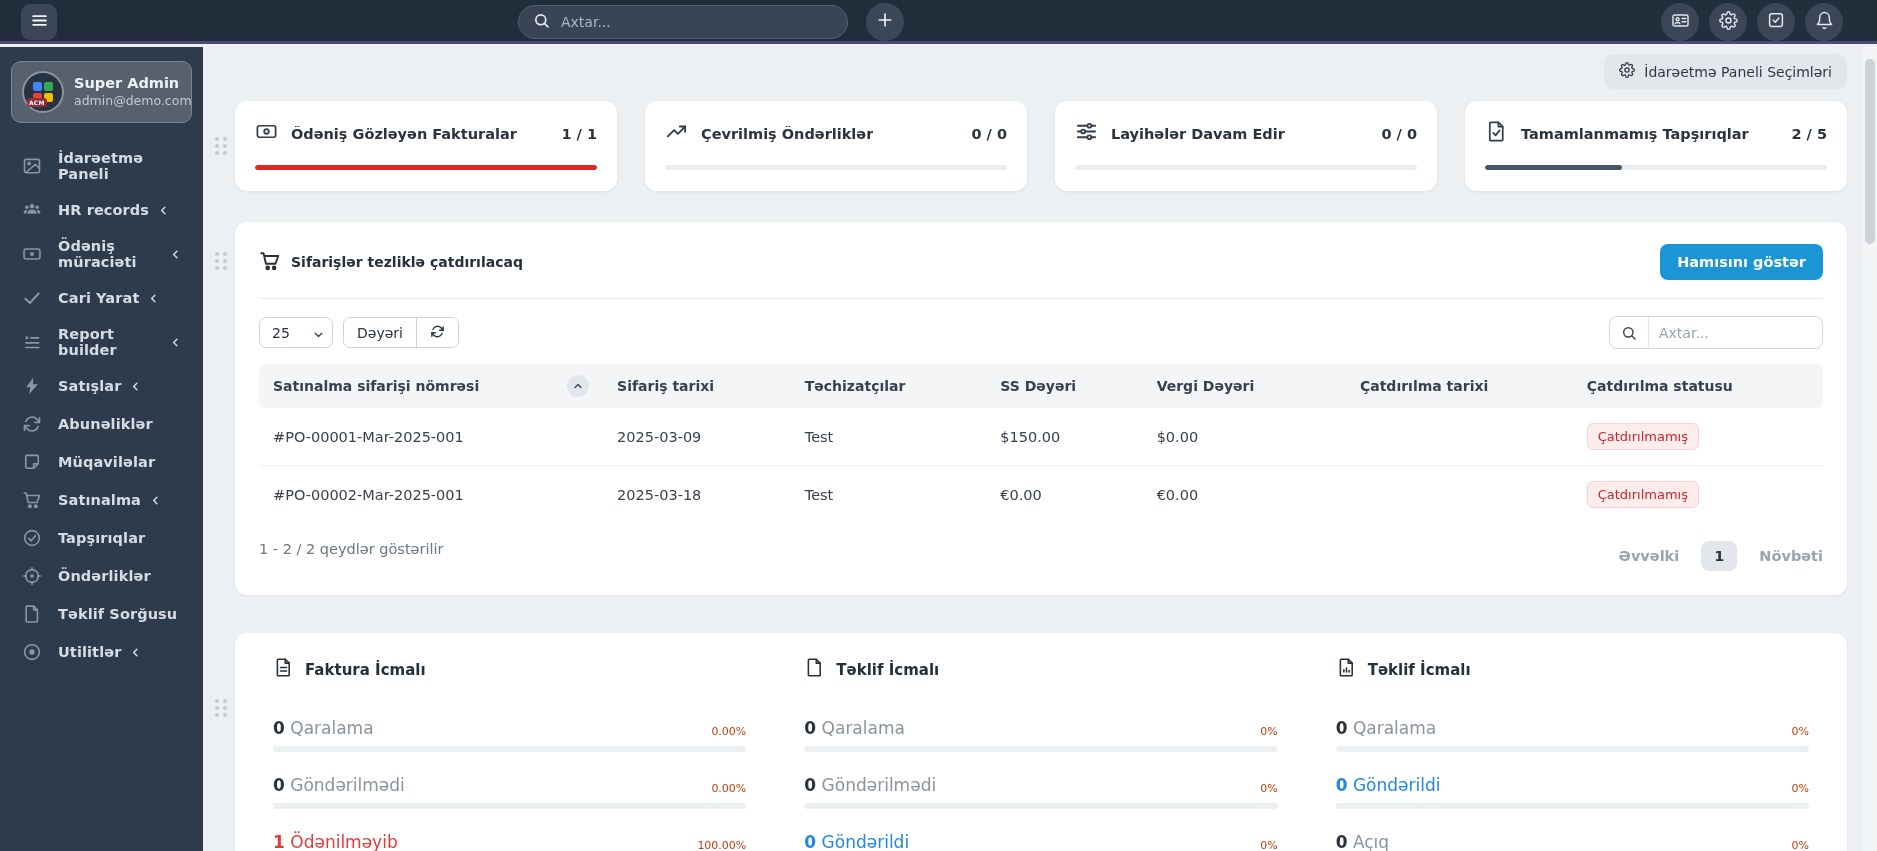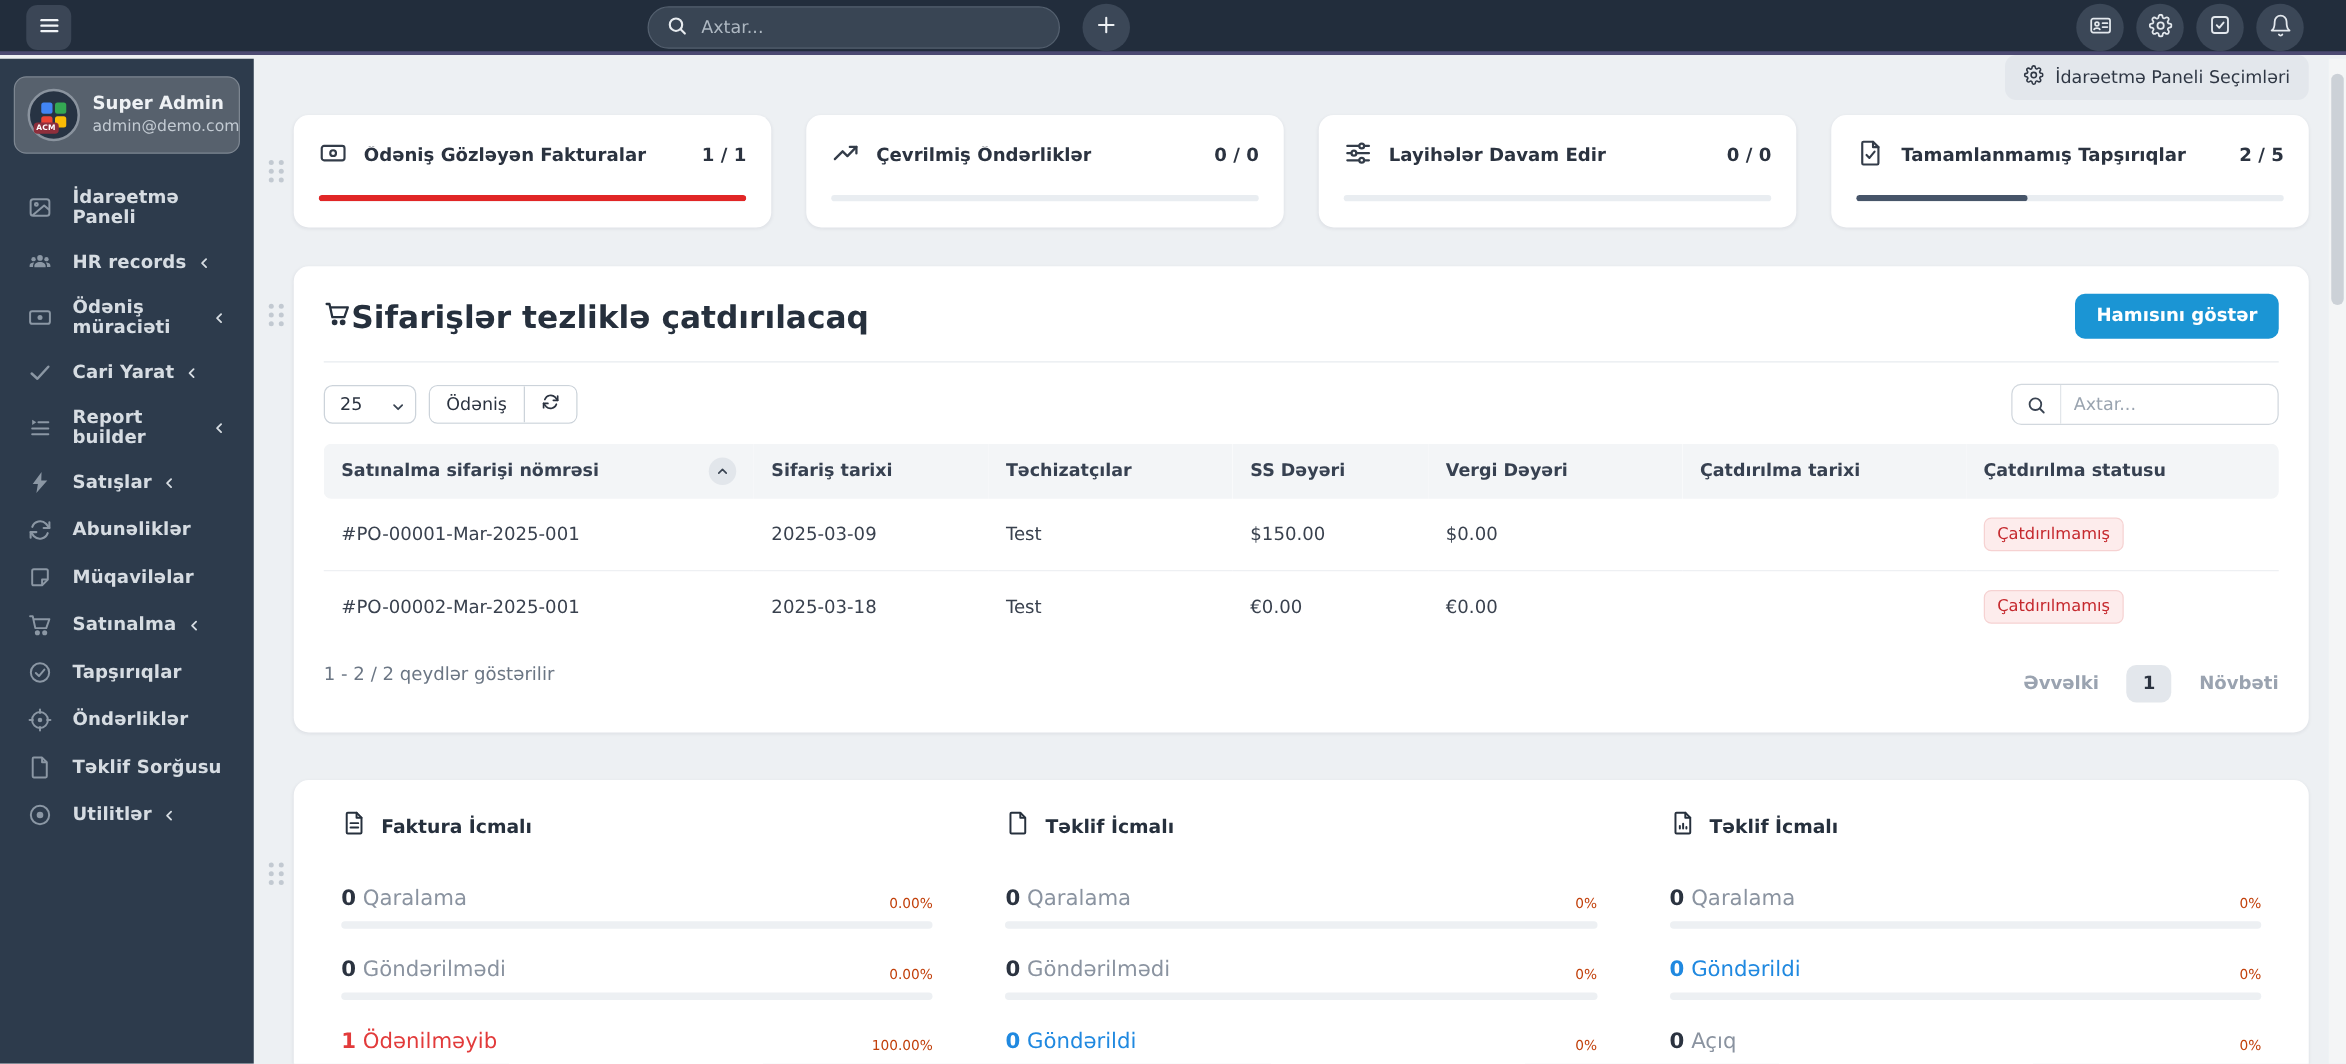--- a/index.html
+++ b/index.html
@@ -41,21 +41,21 @@
   .p-email { color:#c3cbd3; font-size:12.5px; line-height:1.3; }
   .nav { margin-top:18px; }
   .nav-item { display:flex; align-items:center; padding:9px 22px; cursor:pointer; }
   .nav-item .nicon { width:20px; height:20px; color:#8b97a4; flex-shrink:0; display:flex; align-items:center; }
   .nav-item .nicon svg { width:20px; height:20px; }
   .nav-item .nlabel { color:#d6dce2; font-size:14.5px; font-weight:bold; margin-left:16px; letter-spacing:.1px; }
   .nav-item .chev { margin-left:9px; display:flex; align-items:center; }
   .nav-item .chev svg { stroke:#d6dce2; }
 
   
-  .main { position:absolute; left:203px; top:32px; width:1674px; height:804px; padding:12px 30px 0 10px; }
+  .main { position:absolute; left:203px; top:42px; width:1674px; height:804px; padding:12px 30px 0 10px; }
   .opt-row { display:flex; justify-content:flex-end; }
   .opt-btn { display:flex; align-items:center; gap:9px; background:#e3e7ec; border-radius:9px;
              padding:8px 15px; font-size:14px; color:#2f3744; cursor:pointer; }
   .opt-btn svg { stroke:#2f3744; }
 
   .section { display:flex; }
   .dots { width:14px; margin:0 6px 0 2px; display:grid; grid-template-columns:repeat(2,4px);
           grid-auto-rows:4px; gap:3px 4px; height:18px; flex-shrink:0; cursor:grab; }
   .dots i { border-radius:50%; background:#c2c9d1; }
   .section-body { flex:1; min-width:0; }
@@ -70,21 +70,21 @@
   .stat-title { font-size:14.5px; font-weight:bold; color:#2b3340; margin-left:13px; white-space:nowrap;
                 overflow:hidden; text-overflow:ellipsis; }
   .stat-value { margin-left:auto; font-size:14.5px; font-weight:bold; color:#2b3340; padding-left:10px; }
   .bar { margin-top:18px; height:5px; border-radius:3px; background:#e9edf1; overflow:hidden; }
   .bar span { display:block; height:100%; border-radius:3px; }
 
   
   .orders-section { margin-top:31px; }
   .orders-card { padding:22px 24px 24px 24px; }
   .orders-head { display:flex; align-items:center; }
-  .orders-title { display:flex; align-items:center; font-size:25px; font-weight:bold; color:#26303d; }
+  .orders-title { display:flex; align-items:center; gap:10px; font-size:14px; font-weight:bold; color:#26303d; }
   .orders-title svg { stroke:#26303d; }
   .show-all { margin-left:auto; background:#1b95d4; color:#fff; font-size:14.5px; font-weight:bold;
               border:none; border-radius:8px; padding:10px 17px; cursor:pointer; font-family:inherit; }
   .orders-divider { border-top:1px solid #e8ebef; margin-top:18px; }
   .controls { margin-top:17px; display:flex; align-items:center; }
   .select-wrap { position:relative; width:74px; height:31px; }
   .select-wrap select { width:100%; height:100%; appearance:none; -webkit-appearance:none;
         border:1px solid #ccd3da; border-radius:7px; background:#fff; font-size:14px; color:#2b3340;
         padding:0 24px 0 12px; font-family:inherit; cursor:pointer; }
   .select-wrap .sel-chev { position:absolute; right:8px; top:9px; pointer-events:none; }
@@ -488,21 +488,21 @@
         <div class="orders-divider"></div>
 
         <div class="controls">
           <div class="select-wrap">
             <select><option>25</option></select>
             <span class="sel-chev"><svg width="13" height="13" viewBox="0 0 24 24" fill="none" stroke-width="2.6" stroke-linecap="round" stroke-linejoin="round">
                   <polyline points="6,9.5 12,15.5 18,9.5"></polyline>
                 </svg></span>
           </div>
           <div class="btn-group">
-            <button class="g-btn">Ödəniş</button>
+            <button class="g-btn">Dəyəri</button>
             <button class="g-btn">
                 <span><svg width="15" height="15" viewBox="0 0 24 24" fill="none" stroke-width="2.2" stroke-linecap="round" stroke-linejoin="round">
                     <polyline points="21,4.5 21,10 15.5,10"></polyline>
                     <polyline points="3,19.5 3,14 8.5,14"></polyline>
                     <path d="M4.6 9a8 8 0 0 1 13.2-3L21 10"></path>
                     <path d="M19.4 15a8 8 0 0 1-13.2 3L3 14"></path>
                   </svg></span>
               </button>
           </div>
           <div class="tbl-search">

